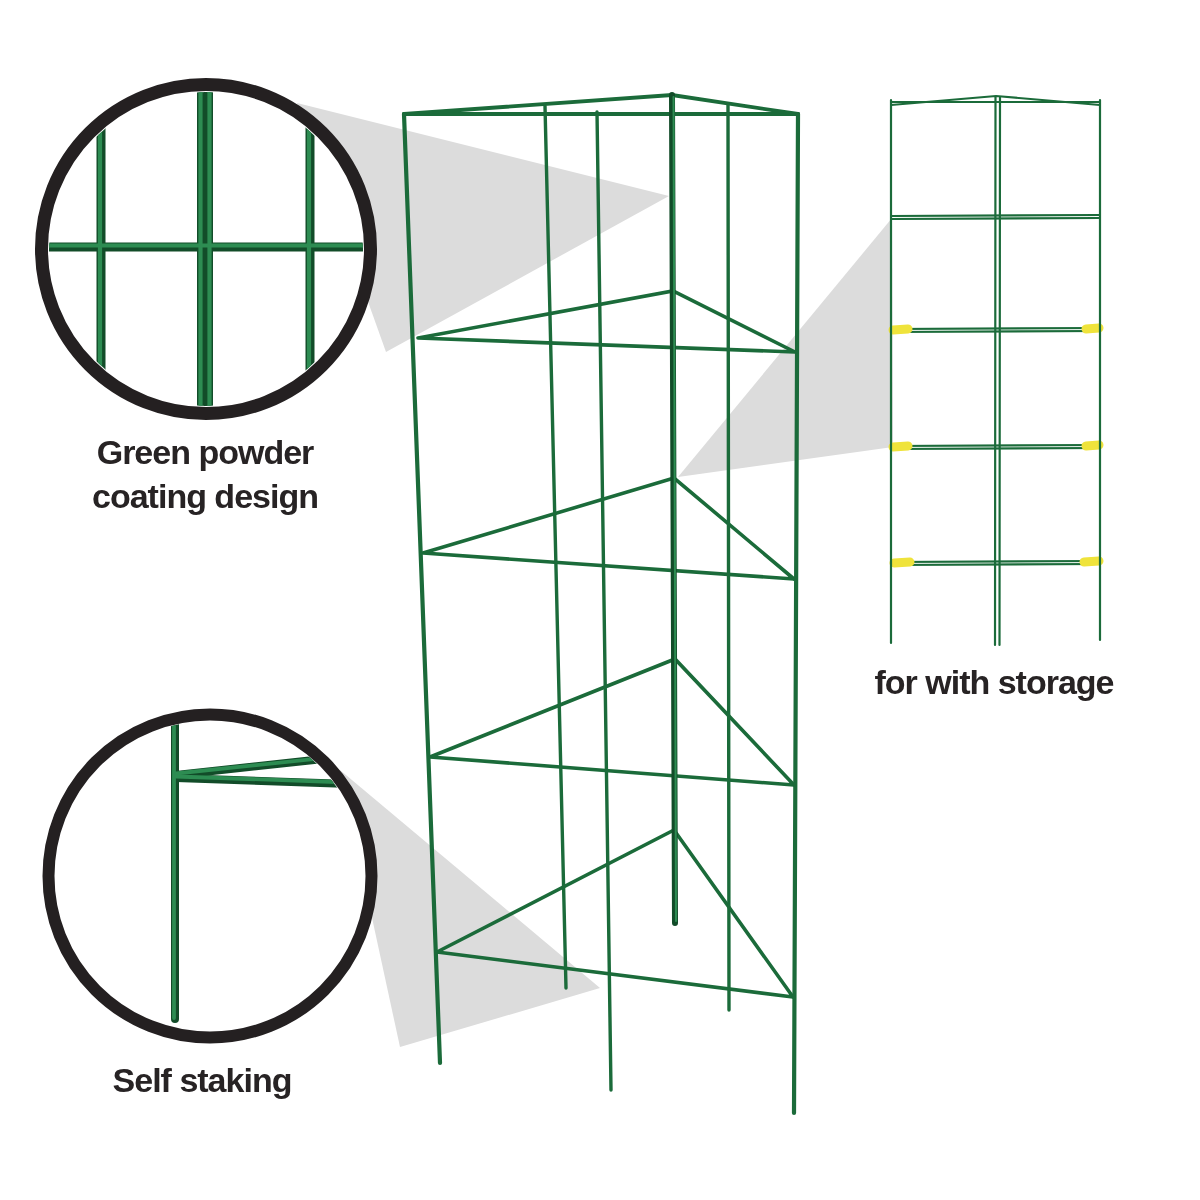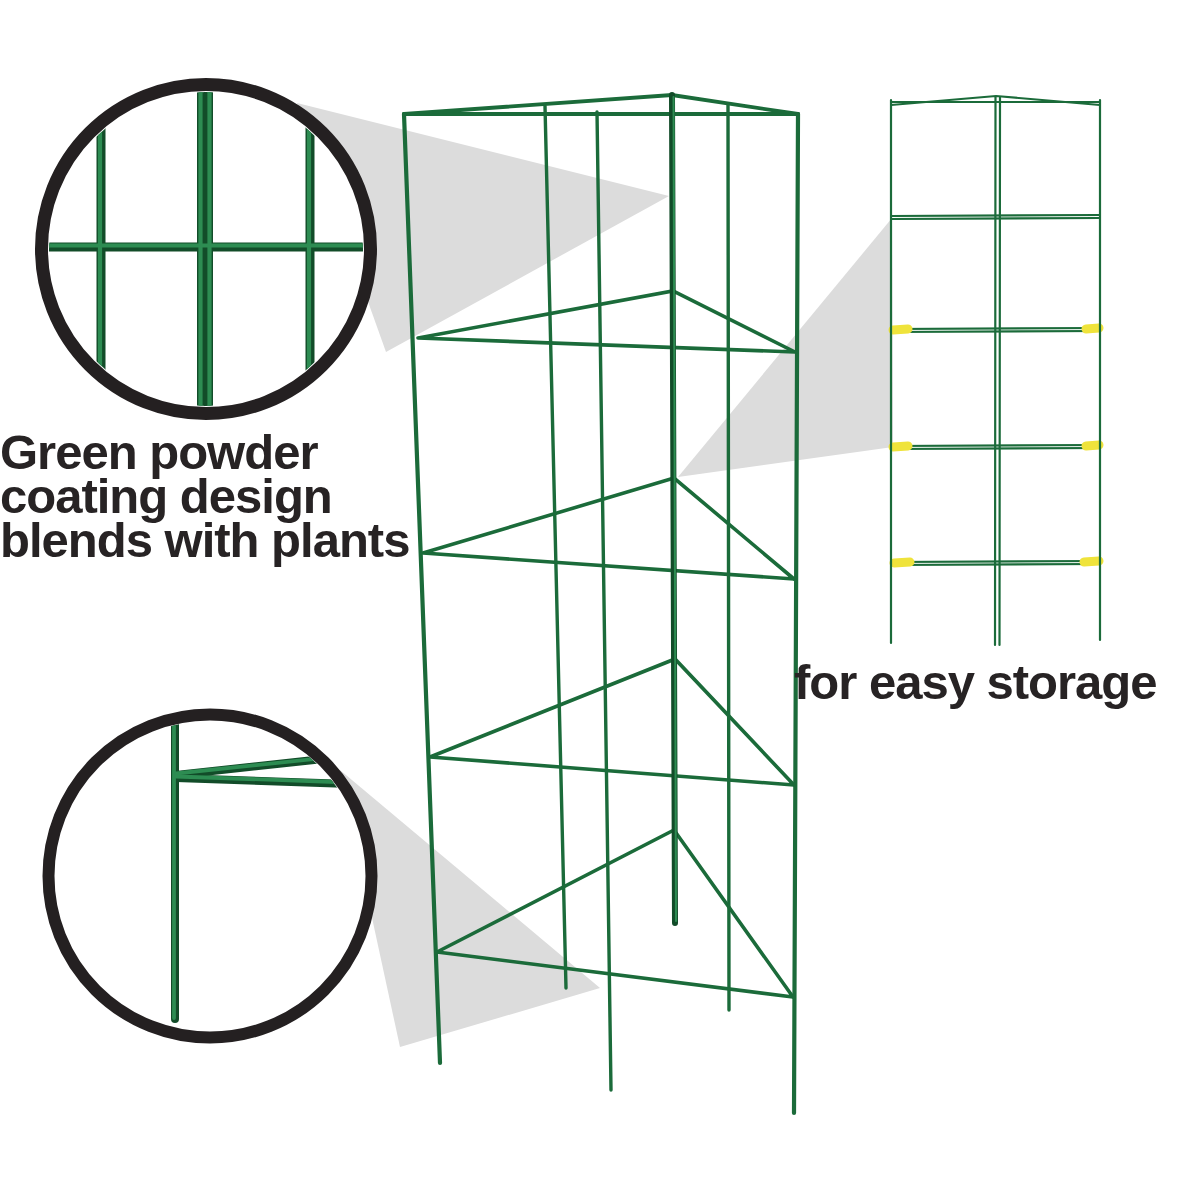--- a/index.html
+++ b/index.html
@@ -14,23 +14,23 @@
     font-family: "Liberation Sans", sans-serif;
     overflow: hidden;
   }
   #scene {
     position: absolute;
     left: 0;
     top: 0;
   }
   .label {
     position: absolute;
-    text-align: left;
+    text-align: center;
     font-weight: 700;
-    font-size: 49px;
+    font-size: 34px;
     line-height: 44px;
     letter-spacing: -1px;
     color: var(--text-color, #272324);
   }
   .wedge { fill: var(--callout-gray, #dcdcdc); }
   .wire  { stroke: var(--wire-green, #1b6b3a); fill: none; stroke-linecap: round; }
   .wire-dark { stroke: var(--wire-green-dark, #124c29); fill: none; stroke-linecap: round; }
   .wire-light { stroke: var(--wire-green-light, #2d8c52); fill: none; stroke-linecap: round; }
   .tip { stroke: var(--tip-yellow, #efe33b); fill: none; stroke-linecap: round; }
   .ring { stroke: var(--outline-black, #242021); fill: none; }
@@ -141,21 +141,21 @@
         <path d="M176,776.5 L350,782.5"></path>
       </g>
     </g>
     <circle class="ring" cx="210" cy="876" r="161.5" stroke-width="12"></circle>
   </g>
 </svg>
 
 <div class="label" style="left:0px; top:430px; width:410px;">
   <div>Green powder</div>
   <div>coating design</div>
-  <div>blends with plants</div>
 </div>
 
 <div class="label" style="left:794px; top:660px; width:400px;">
-  <div>for easy storage</div>
+  <div>for with storage</div>
 </div>
 
 <div class="label" style="left:47px; top:1058px; width:310px;">
+  <div>Self staking</div>
 </div>
 
 </body></html>

